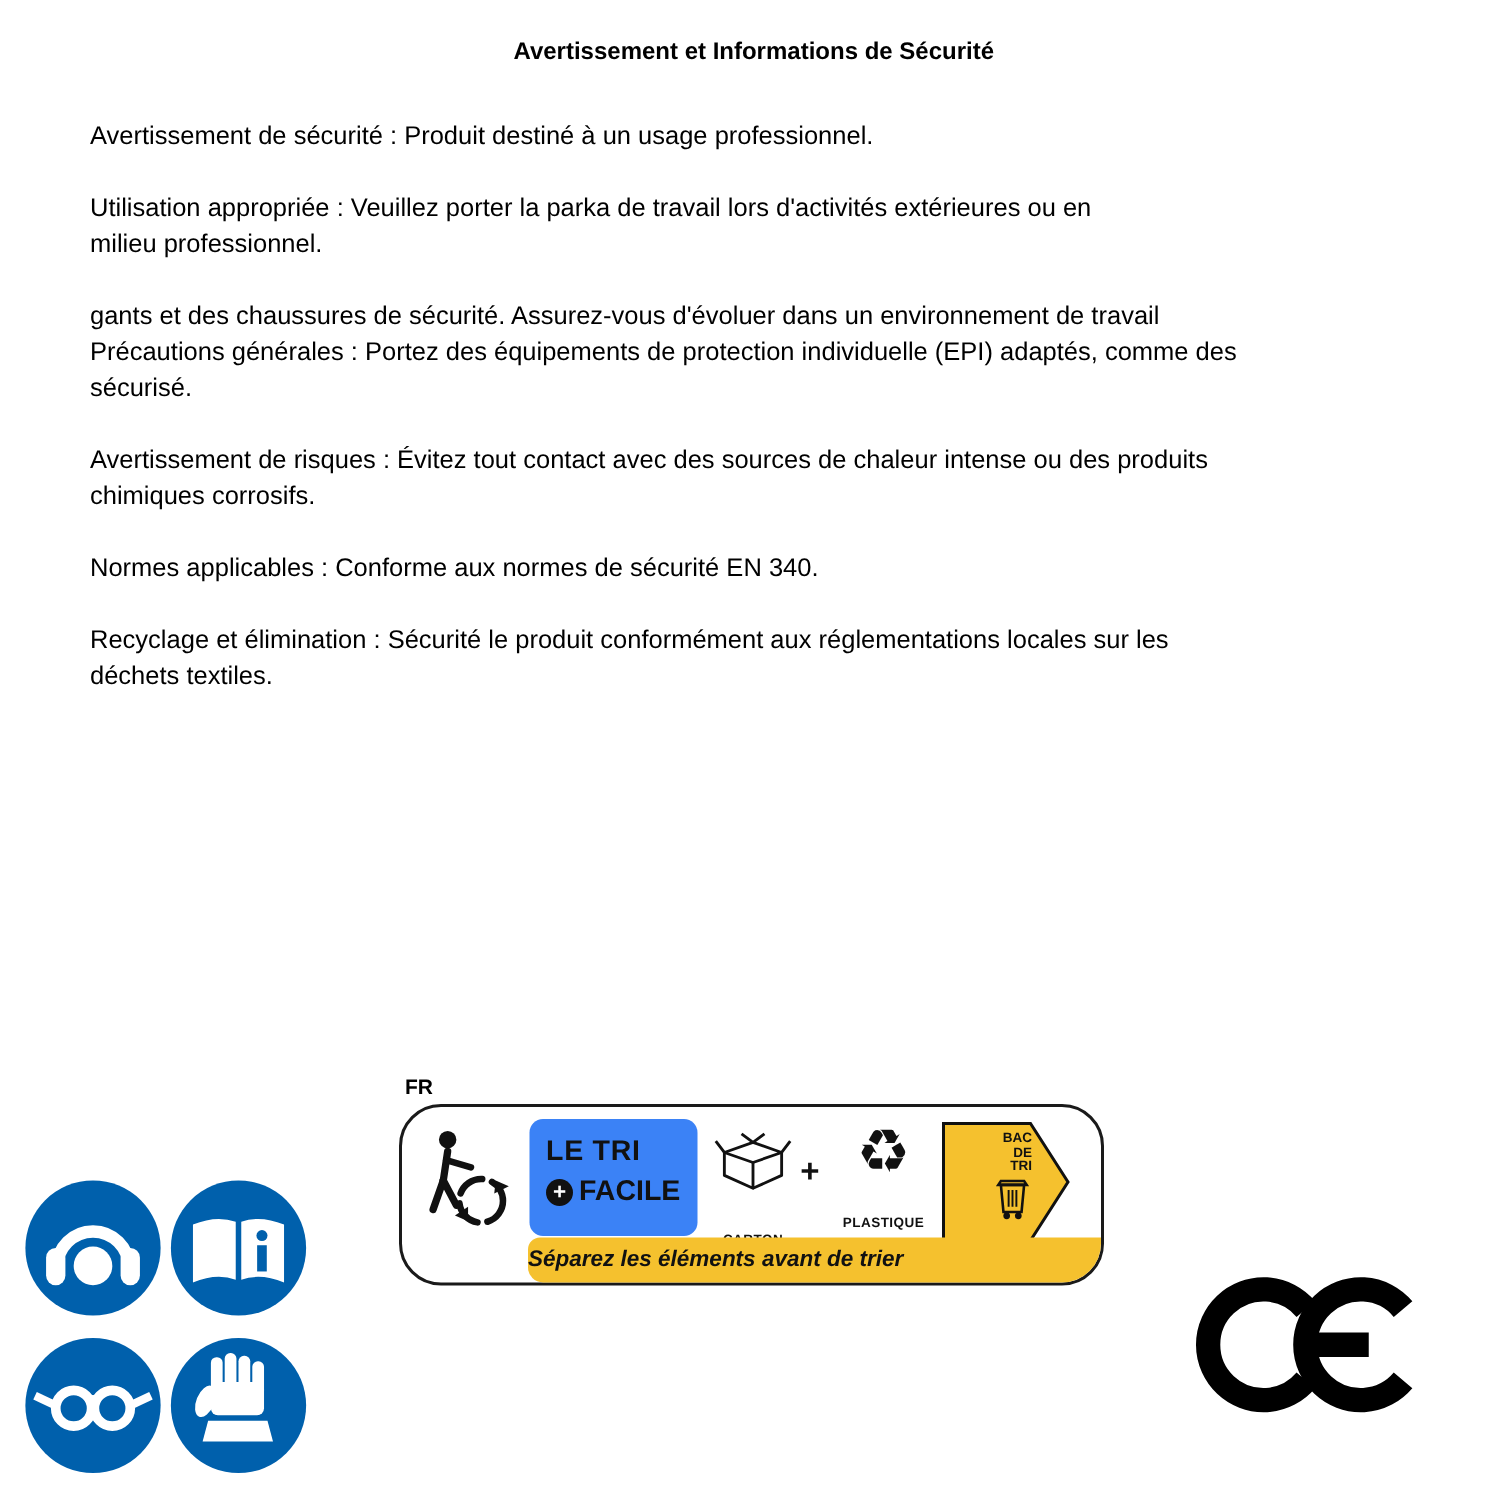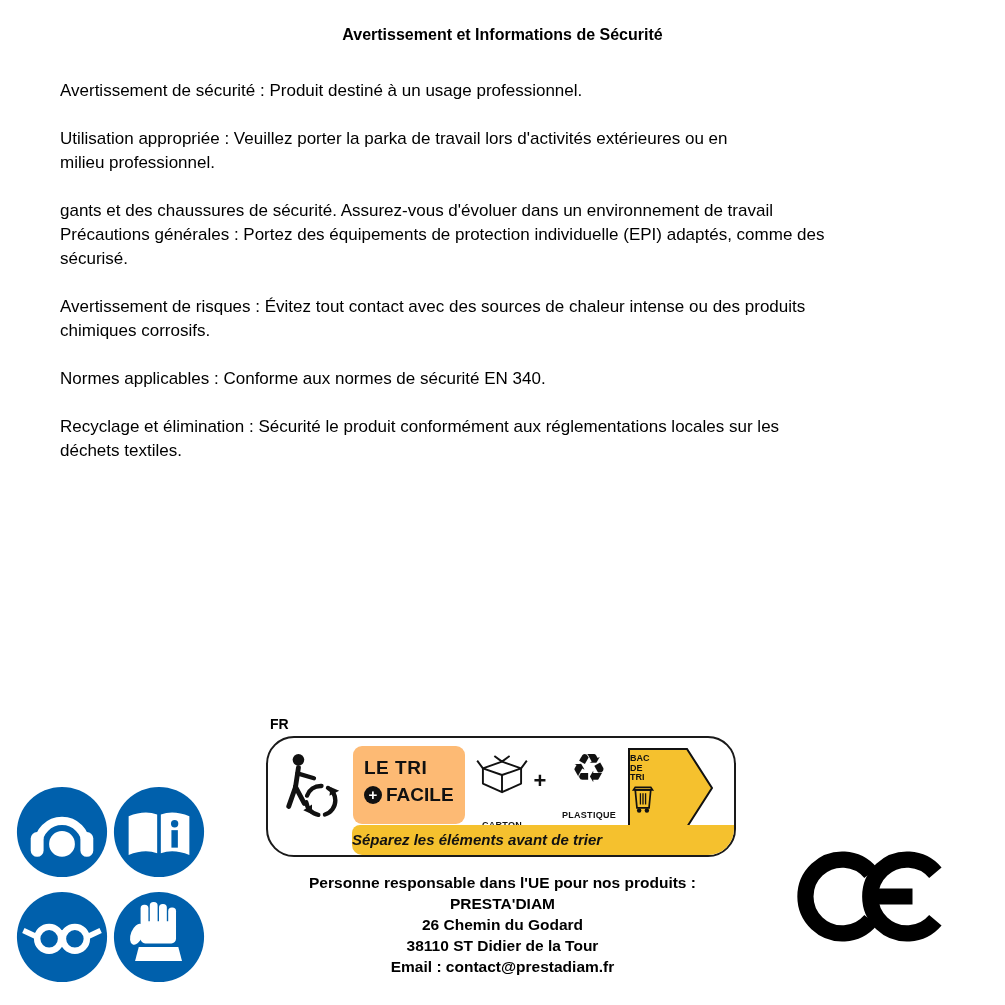--- a/index.html
+++ b/index.html
@@ -35,41 +35,41 @@
   .infotri { position: absolute; left: 266px; top: 716px; }
   .fr-label { font-size: 14px; font-weight: 700; margin: 0 0 4px 4px; }
   .pill {
     position: relative; width: 470px; height: 121px;
     border: 2px solid #1a1a1a; border-radius: 28px;
     background: #fff; box-sizing: border-box;
   }
   .triman { position: absolute; left: 12px; top: 12px; }
   .tribox {
     position: absolute; left: 85px; top: 8px; width: 112px; height: 78px;
-    background: #fdba74; border-radius: 9px; box-sizing: border-box;
+    background: #3b82f6; border-radius: 9px; box-sizing: border-box;
     padding: 11px 0 0 11px; color: #111;
   }
   .tribox .l1 { font-size: 19px; font-weight: 700; letter-spacing: .5px; }
   .tribox .l2 { margin-top: 5px; display: flex; align-items: center; }
   .plus-circle {
     display: inline-block; width: 18px; height: 18px; border-radius: 50%;
     background: #111; color: #fff; font-size: 15px; font-weight: 700;
     line-height: 18px; text-align: center;
   }
   .tribox .l2 .word { font-size: 19px; font-weight: 700; margin-left: 4px; }
   .mat { position: absolute; text-align: center; }
   .mat-carton { left: 202px; top: 16px; width: 64px; }
   .mat-plastique { left: 288px; top: 8px; width: 66px; }
   .mat-label { font-size: 9px; font-weight: 700; letter-spacing: .3px; margin-top: 20px; color:#111; }
   .recycle-glyph { font-family: "DejaVu Sans", sans-serif; font-size: 40px; line-height: 44px; color: #111; }
   .mat-plus { position: absolute; left: 262px; top: 30px; width: 20px; text-align: center;
     font-size: 22px; font-weight: 700; color: #111; }
   .bin-arrow { position: absolute; left: 360px; top: 10px; width: 86px; height: 80px; }
   .bin-arrow svg.shape { position: absolute; left: 0; top: 0; }
-  .bin-content { position: absolute; left: 2px; top: 6px; width: 58px; text-align: left; }
+  .bin-content { position: absolute; left: 2px; top: 6px; width: 58px; text-align: right; }
   .bin-content .bl { font-size: 9px; font-weight: 700; line-height: 9.5px; color: #111; }
   .band {
     position: absolute; left: 84px; right: 0; bottom: 0; height: 30px;
     background: #F5C12E; border-radius: 8px 0 26px 10px;
     line-height: 30px;
     font-size: 15px; font-weight: 700; font-style: italic; color: #111;
   }
 
   .responsible {
     position: absolute; left: 240px; top: 872px; width: 525px;
@@ -211,27 +211,20 @@
             </g>
             <circle cx="10.5" cy="32" r="2.6" fill="#111"></circle>
             <circle cx="19.5" cy="32" r="2.6" fill="#111"></circle>
           </svg>
         </div>
       </div>
       <div class="band">Séparez les éléments avant de trier</div>
     </div>
   </div>
 
-  <div class="responsible">
-    <div>Personne responsable dans l'UE pour nos produits :</div>
-    <div>PRESTA'DIAM</div>
-    <div>26 Chemin du Godard</div>
-    <div>38110 ST Didier de la Tour</div>
-    <div>Email : contact@prestadiam.fr</div>
-  </div>
 
   <div class="ce-mark">
     <svg viewBox="0 0 166 110" width="150" height="99">
       <g fill="none" stroke="#000" stroke-width="18">
         <path d="M81.4 28.6 A41 41 0 1 0 81.4 81.4"></path>
         <path d="M153.4 28.6 A41 41 0 1 0 153.4 81.4"></path>
         <line x1="86" y1="55" x2="128" y2="55"></line>
       </g>
     </svg>
   </div>

